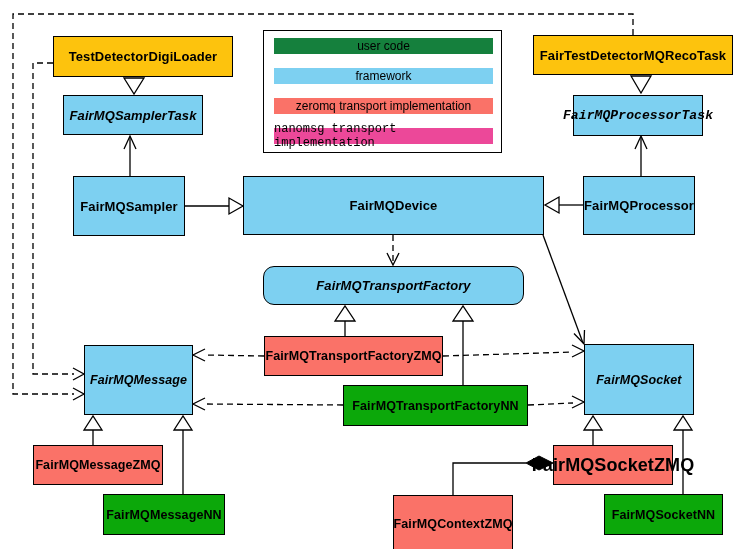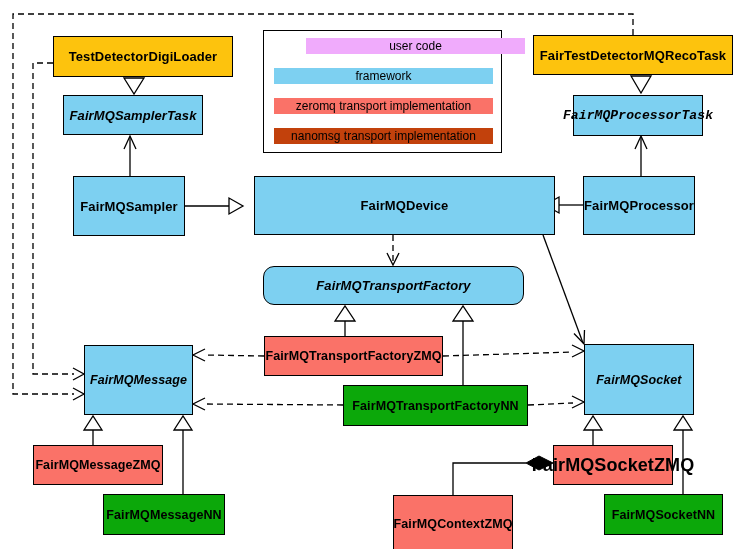--- a/index.html
+++ b/index.html
@@ -150,37 +150,37 @@
       <polygon class="tri" points="674,430 692,430 683,416"></polygon>
     </g>
 
     <g>
       <path class="conn" d="M453 495 V463 H526"></path>
       <polygon class="diamond" points="526,463 539,456 553,463 539,470"></polygon>
     </g>
   </svg>
 
   <div id="legend-box">
-    <div class="legend-item" style="top: 7px; background-color: #f0abfc; margin-left: 32px;">user code</div>
+    <div class="legend-item" style="top: 7px; background-color: #15803d;">user code</div>
     <div class="legend-item" style="top: 37px; background-color: rgb(125, 208, 241);">framework</div>
     <div class="legend-item" style="top: 67px; background-color: rgb(250, 114, 104);">zeromq transport implementation</div>
-    <div class="legend-item" style="top: 97px; background-color: #c2410c;">nanomsg transport implementation</div>
+    <div class="legend-item" style="top: 97px; background-color: #ec4899; font-family: Liberation Mono, monospace;">nanomsg transport implementation</div>
   </div>
 
   <div class="node" style="left: 53px; top: 36px; width: 180px; height: 41px; background-color: rgb(253, 195, 13);">TestDetectorDigiLoader</div>
 
   <div class="node" style="left: 533px; top: 35px; width: 200px; height: 40px; background-color: rgb(253, 195, 13);">FairTestDetectorMQRecoTask</div>
 
   <div class="node abstract" style="left: 63px; top: 95px; width: 140px; height: 40px; background-color: rgb(125, 208, 241);">FairMQSamplerTask</div>
 
   <div class="node abstract" style="left: 573px; top: 95px; width: 130px; height: 41px; background-color: rgb(125, 208, 241); font-family: Liberation Mono, monospace;">FairMQProcessorTask</div>
 
   <div class="node" style="left: 73px; top: 176px; width: 112px; height: 60px; background-color: rgb(125, 208, 241);">FairMQSampler</div>
 
-  <div class="node" style="left: 254px; top: 176px; width: 301px; height: 59px; background-color: rgb(125, 208, 241);">FairMQDevice</div>
+  <div class="node" style="left: 243px; top: 176px; width: 301px; height: 59px; background-color: rgb(125, 208, 241);">FairMQDevice</div>
 
   <div class="node" style="left: 583px; top: 176px; width: 112px; height: 59px; background-color: rgb(125, 208, 241);">FairMQProcessor</div>
 
   <div class="node abstract" style="left: 263px; top: 266px; width: 261px; height: 39px; background-color: rgb(125, 208, 241); border-radius: 11px;">FairMQTransportFactory</div>
 
   <div class="node" style="left: 264px; top: 336px; width: 179px; height: 40px; font-size: 12.5px; background-color: rgb(250, 114, 104);">FairMQTransportFactoryZMQ</div>
 
   <div class="node" style="left: 343px; top: 385px; width: 185px; height: 41px; font-size: 12.5px; background-color: rgb(12, 168, 10);">FairMQTransportFactoryNN</div>
 
   <div class="node abstract" style="left: 84px; top: 345px; width: 109px; height: 70px; font-size: 12.5px; background-color: rgb(125, 208, 241);">FairMQMessage</div>

